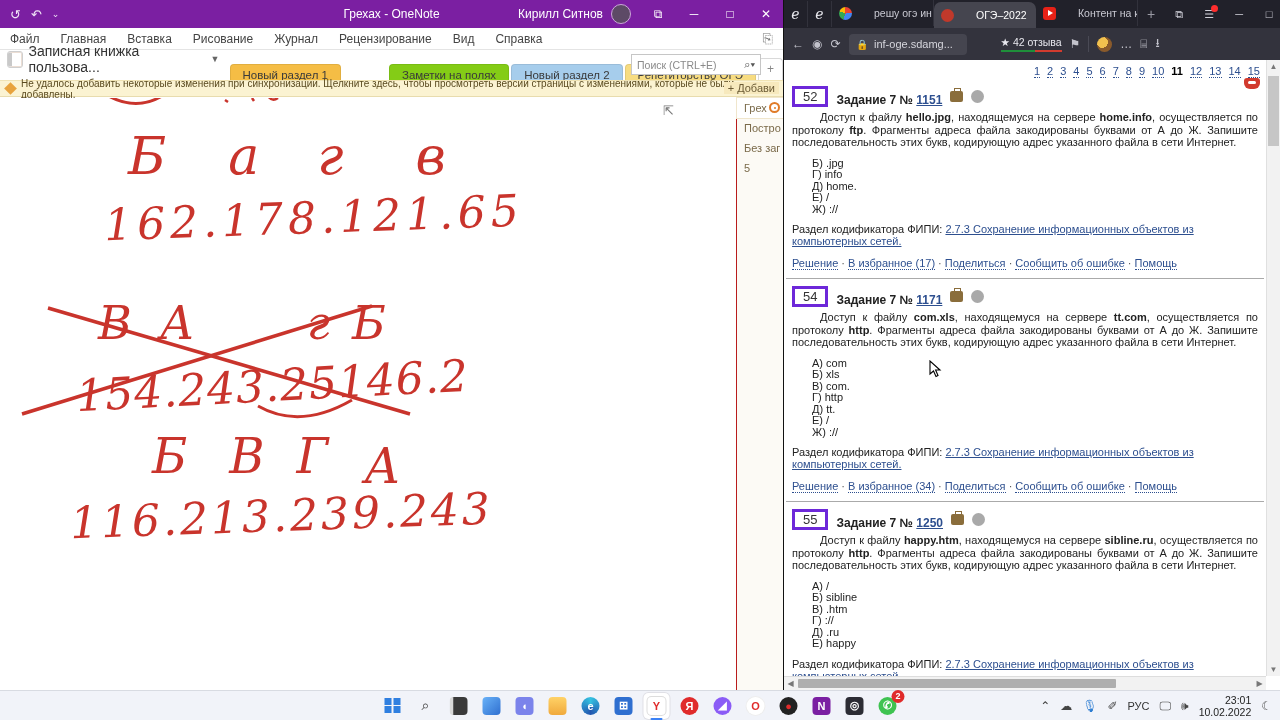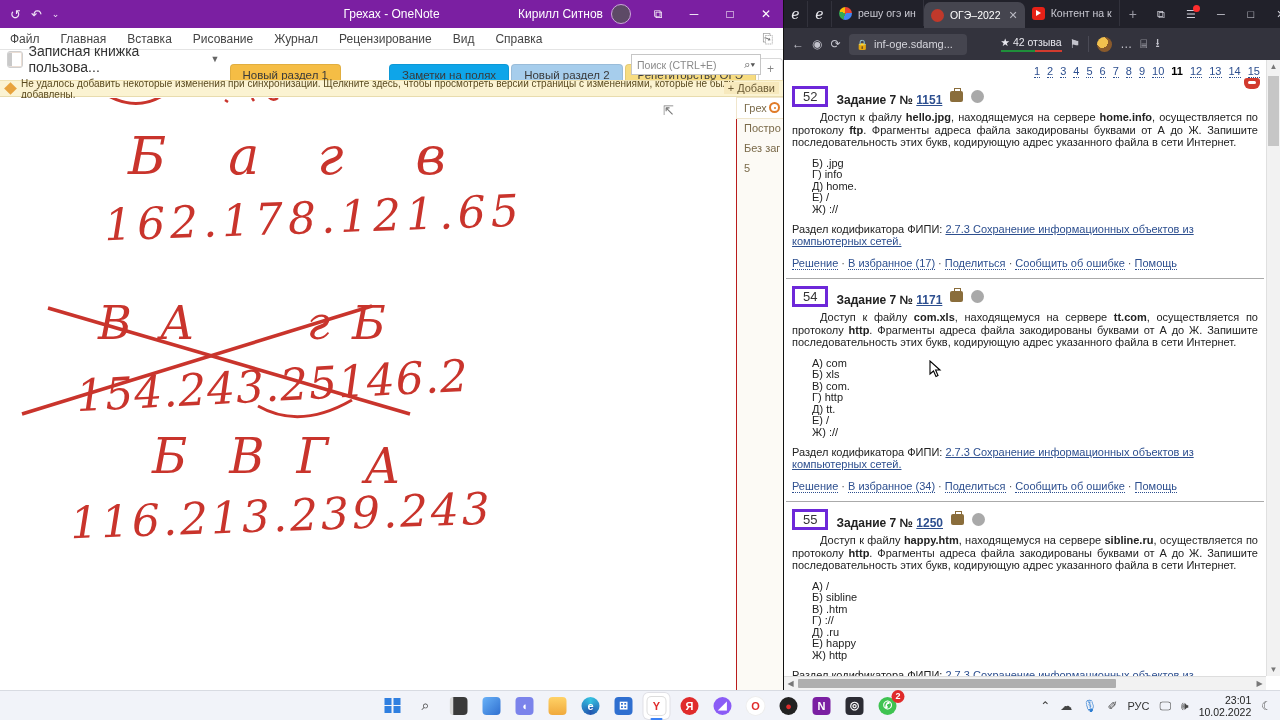--- a/index.html
+++ b/index.html
@@ -40,21 +40,21 @@
   .ink { position:absolute; font-family:"DejaVu Serif",serif; font-style:italic; color:#c9342c; white-space:nowrap; }
   .ink-letters { font-size:52px; display:flex; }
   .ink-letters span { display:inline-block; }
   .ink-num { font-size:44px; }
   svg.ink-svg { position:absolute; left:0; top:0; pointer-events:none; }
 
   
   #browser { position:absolute; left:783px; top:0; width:497px; height:690px; background:#fff; border-left:1px solid #111; }
   .br-tabbar { height:28px; background:#21212a; display:flex; align-items:center; color:#c9c9d2; }
   .pin-tab { width:24px; height:26px; display:flex; align-items:center; justify-content:center; font-family:"DejaVu Serif",serif; font-style:italic; font-size:14px; color:#e8e8ee; border-right:1px solid #32323c; }
-  .br-tab { display:flex; align-items:center; gap:6px; height:26px; padding:0 7px; font-size:10.5px; max-width:102px; overflow:hidden; white-space:nowrap; border-right:1px solid #32323c; }
+  .br-tab { display:flex; align-items:center; gap:22px; height:26px; padding:0 7px; font-size:10.5px; max-width:102px; overflow:hidden; white-space:nowrap; border-right:1px solid #32323c; }
   .br-tab.active { background:#45454f; border-radius:7px 7px 0 0; color:#fff; border-right:none; margin-top:2px; height:26px; }
   .tab-x { color:#b9b9c2; font-size:11px; margin-left:2px; }
   .tab-ico { width:13px; height:13px; border-radius:50%; flex:none; }
   .ico-google { background:conic-gradient(#ea4335 0 90deg,#4285f4 90deg 200deg,#34a853 200deg 290deg,#fbbc05 290deg 360deg); }
   .ico-oge { background:#c0392b; }
   .ico-yt { background:#e62117; border-radius:3px; position:relative; }
   .ico-yt:after { content:""; position:absolute; left:4.5px; top:3.5px; border-left:5px solid #fff; border-top:3px solid transparent; border-bottom:3px solid transparent; }
   .br-newtab { padding:0 9px; font-size:14px; color:#9a9aa4; }
   .br-tb-right { margin-left:auto; display:flex; align-items:center; }
   .br-winbtn { width:30px; height:28px; display:flex; align-items:center; justify-content:center; color:#cfcfd8; font-size:11px; position:relative; }
@@ -145,21 +145,21 @@
       <span class="page-ico">⎘</span>
     </div>
   <div class="on-nbrow">
     <div class="nb-title">
       <span class="nb-ico"></span>
       <span>Записная книжка пользова...</span>
       <span class="nb-caret">▼</span>
     </div>
     <div class="sec-tabs" id="sec-tabs">
         <div class="sec-tab" style="background: rgb(245, 189, 69);">Новый раздел 1</div>
-        <div class="sec-tab" style="background: #0ea5e9; margin-left: 46px;">Заметки на полях</div>
+        <div class="sec-tab" style="background: #84cc16; margin-left: 46px;">Заметки на полях</div>
         <div class="sec-tab" style="background: rgb(166, 205, 236);">Новый раздел 2</div>
         <div class="sec-tab" style="background: rgb(247, 220, 129);">Репетиторство ОГЭ</div>
         <div class="sec-plus">+</div>
       </div>
     <div class="on-search">
       <span>Поиск (CTRL+E)</span>
       <span class="mag">⌕▾</span>
     </div>
   </div>
   <div class="on-warn">
@@ -316,21 +316,20 @@
             <span class="gray-circle"></span>
           </div>
           <div class="task-text"><span>Доступ к файлу </span><b>happy.htm</b><span>, находящемуся на сервере </span><b>sibline.ru</b><span>, осуществляется по протоколу </span><b>http</b><span>. Фрагменты адреса файла закодированы буквами от А до Ж. Запишите последовательность этих букв, кодирующую адрес указанного файла в сети Интернет.</span></div>
           <ul class="opts">
             <li>А) /</li>
             <li>Б) sibline</li>
             <li>В) .htm</li>
             <li>Г) ://</li>
             <li>Д) .ru</li>
             <li>Е) happy</li>
-            <li>Ж) http</li>
           </ul>
           <div class="fipi">Раздел кодификатора ФИПИ: <span class="lnk fipi-link">2.7.3 Сохранение информационных объектов из компьютерных сетей.</span></div>
         </div>
       </div>
 
     <svg class="cursor-arrow" style="left:144px; top:300px" width="14" height="18">
       <path d="M2,1 L2,14 L5.5,11 L8,16.5 L10,15.5 L7.6,10 L12,10 Z" fill="#fff" stroke="#000" stroke-width="1.1"></path>
     </svg>
   </div>
 

